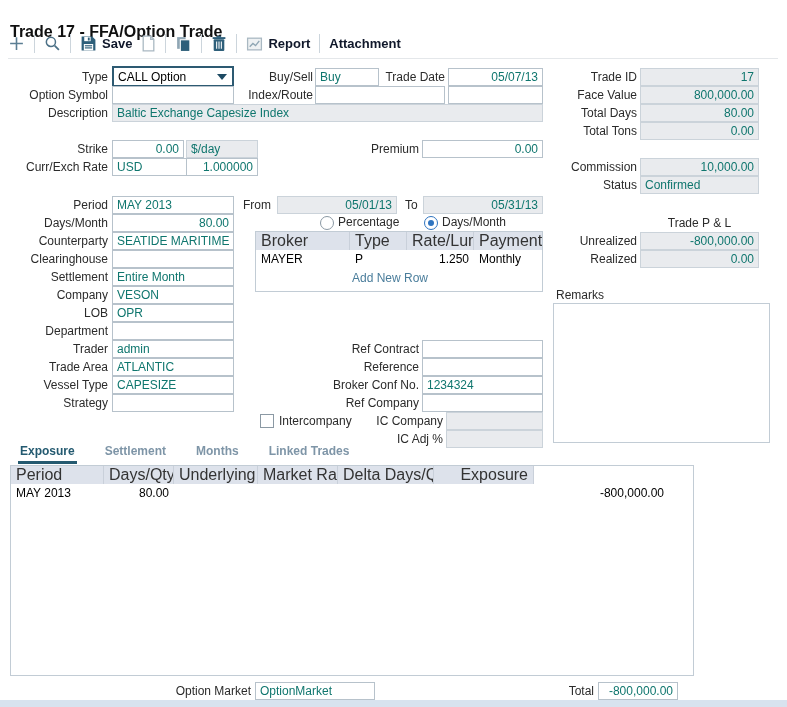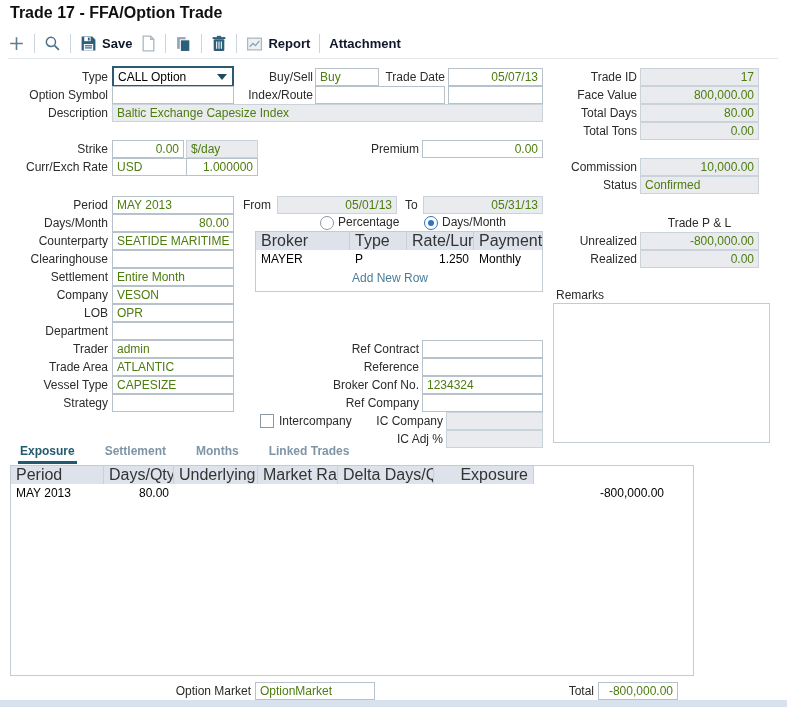--- a/index.html
+++ b/index.html
@@ -1,25 +1,25 @@
 <!DOCTYPE html>
 <html><head>
 <meta charset="utf-8">
 <style>
   html,body{margin:0;padding:0;background:#fff;}
   body{font-family:"Liberation Sans",sans-serif;width:787px;height:707px;position:relative;overflow:hidden;}
   .page{position:absolute;left:0;top:0;width:787px;height:707px;background:#fff;}
-  .title{position:absolute;left:10px;top:4px;font-size:16px;font-weight:700;color:#101010;}
+  .title{position:absolute;left:10px;top:23px;font-size:16px;font-weight:700;color:#101010;}
   .toolbar{position:absolute;left:8px;top:30px;height:26px;display:flex;align-items:center;gap:9px;width:770px;border-bottom:1px solid #e4e7ea;padding-bottom:2px;}
   .tsep{width:1px;height:19px;background:#ccd5dc;}
   .tbtn{display:flex;align-items:center;gap:5px;cursor:default;}
   .tlabel{color:#0f172a;font-size:13px;font-weight:700;}
   .lbl{position:absolute;font-size:12px;color:#2b2b2b;text-align:right;height:18px;line-height:18px;white-space:nowrap;}
   .llbl{position:absolute;font-size:12px;color:#2b2b2b;text-align:left;height:18px;line-height:18px;white-space:nowrap;}
-  .fld{position:absolute;box-sizing:border-box;height:18px;font-size:12px;line-height:16px;padding:0 4px;background:#fff;border:1px solid #b7c2cb;color:#4d7c0f;overflow:hidden;white-space:nowrap;}
+  .fld{position:absolute;box-sizing:border-box;height:18px;font-size:12px;line-height:16px;padding:0 4px;background:#fff;border:1px solid #b7c2cb;color:#0f766e;overflow:hidden;white-space:nowrap;}
   .ro{background:#e9ebee;border-color:#cbd3da;}
   .num{text-align:right;}
   .ctr{text-align:center;}
   .dd{position:absolute;box-sizing:border-box;height:21px;border:2px solid #2d5a72;background:#fff;display:flex;align-items:center;justify-content:space-between;padding:0 5px 0 4px;font-size:12px;}
   .dd-arrow{width:0;height:0;border-left:5px solid transparent;border-right:5px solid transparent;border-top:6px solid #1d4a63;}
   .radio{position:absolute;width:12px;height:12px;border-radius:50%;border:1px solid #8b99a4;background:#fff;box-sizing:content-box;}
   .radio.sel{border-color:#2f74c0;}
   .radio.sel::after{content:"";position:absolute;left:3px;top:3px;width:6px;height:6px;border-radius:50%;background:#2f74c0;}
   .checkbox{position:absolute;width:12px;height:12px;border:1px solid #8b99a4;background:#fff;}
   .panel{position:absolute;box-sizing:border-box;background:#fff;border:1px solid #c2ccd5;}

